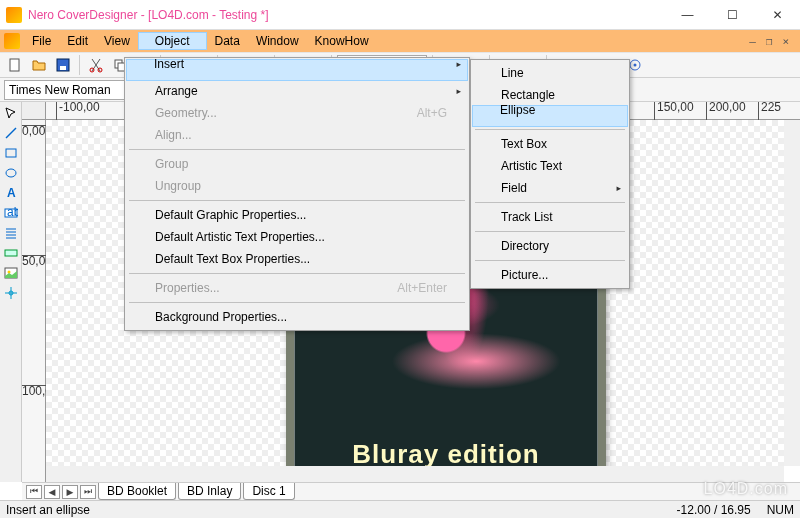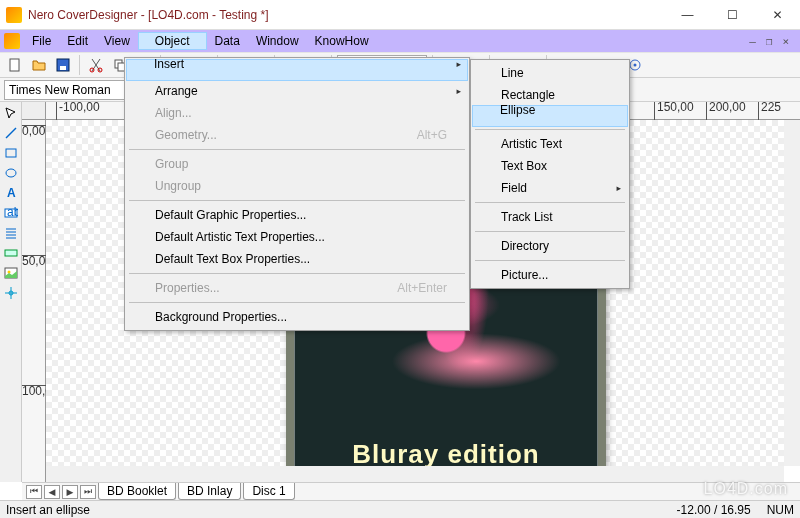--- a/index.html
+++ b/index.html
@@ -1,25 +1,25 @@
 <!DOCTYPE html>
 <html><head>
 <meta charset="utf-8">
 <style>
 * { box-sizing: border-box; margin: 0; padding: 0; font-family: "Segoe UI", Tahoma, sans-serif; font-size: 12px; }
 body { background: #fff; width: 800px; height: 518px; overflow: hidden; position: relative; }
 
 
 .titlebar { height: 30px; background: #fff; display: flex; align-items: center; border-bottom: 1px solid #ddd; }
 .titlebar .app-icon { width: 16px; height: 16px; margin: 0 6px; background: linear-gradient(135deg,#f80,#fc0); border-radius: 2px; }
-.titlebar .title { flex: 1; color: #7f1d1d; font-size: 12px; }
+.titlebar .title { flex: 1; color: #ec4899; font-size: 12px; }
 .titlebar .winbtn { width: 45px; height: 29px; display: flex; align-items: center; justify-content: center; color: #333; }
 
 
-.menubar { height: 22px; display: flex; align-items: center; padding: 0 4px; background: #c4b5fd; position: relative; }
+.menubar { height: 22px; display: flex; align-items: center; padding: 0 4px; background: #fdba74; position: relative; }
 .menubar .mdi-icon { width: 16px; height: 16px; margin-right: 4px; background: linear-gradient(135deg,#f80,#fc0); border-radius: 2px; }
 .menubar .mitem { padding: 2px 8px; cursor: default; }
 .menubar .mitem.open { background: #cce8ff; border: 1px solid #99d1ff; padding: 1px 16px; }
 .menubar .mdi-ctrl { margin-left: auto; display: flex; gap: 4px; padding-right: 4px;}
 .menubar .mdi-ctrl span { font-family: monospace; font-size: 11px; color:#555; padding:0 3px;}
 
 
 .toolbar { height: 26px; background: #f5f5f5; border-top: 1px solid #e5e5e5; border-bottom: 1px solid #d0d0d0; display: flex; align-items: center; padding: 0 4px; gap: 2px; }
 .toolbar .tb { width: 22px; height: 22px; display: flex; align-items: center; justify-content: center; border: 1px solid transparent; }
 .toolbar .tb svg { width: 16px; height: 16px; }
@@ -332,25 +332,25 @@
 <div class="dropdown menu-object">
   <div class="row highlight">
       <span>Insert</span>
       <span class="arrow">▸</span>
     </div>
   <div class="row">
       <span>Arrange</span>
       <span class="arrow">▸</span>
     </div>
   <div class="row disabled">
-      <span>Align...</span>
-    </div>
-  <div class="row disabled">
       <span>Geometry...</span>
       <span class="shortcut">Alt+G</span>
+    </div>
+  <div class="row disabled">
+      <span>Align...</span>
     </div>
   <div class="divider"></div>
   <div class="row disabled">
       <span>Group</span>
     </div>
   <div class="row disabled">
       <span>Ungroup</span>
     </div>
   <div class="divider"></div>
   <div class="row">
@@ -378,24 +378,24 @@
       <span>Line</span>
     </div>
   <div class="row">
       <span>Rectangle</span>
     </div>
   <div class="row highlight">
       <span>Ellipse</span>
     </div>
   <div class="divider"></div>
   <div class="row">
+      <span>Text Box</span>
+    </div>
+  <div class="row">
       <span>Artistic Text</span>
-    </div>
-  <div class="row">
-      <span>Text Box</span>
     </div>
   <div class="row">
       <span>Field</span>
       <span class="arrow">▸</span>
     </div>
   <div class="divider"></div>
   <div class="row">
       <span>Track List</span>
     </div>
   <div class="divider"></div>

